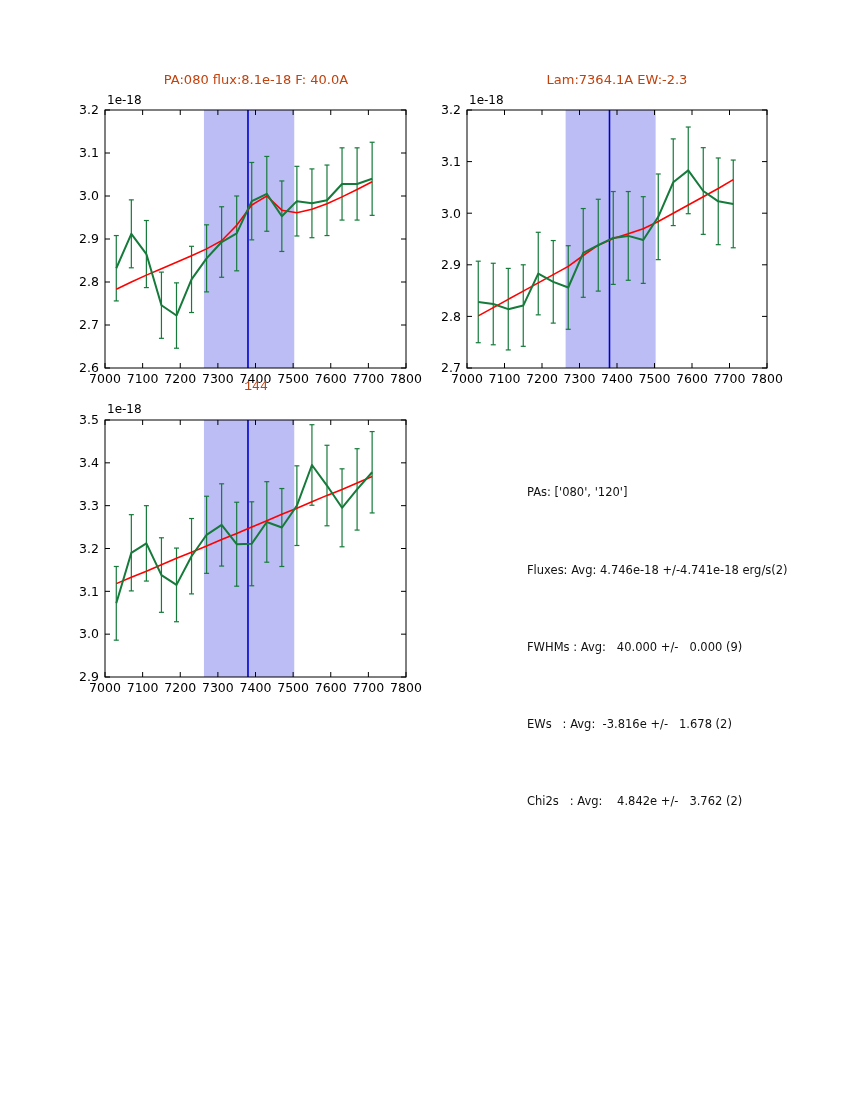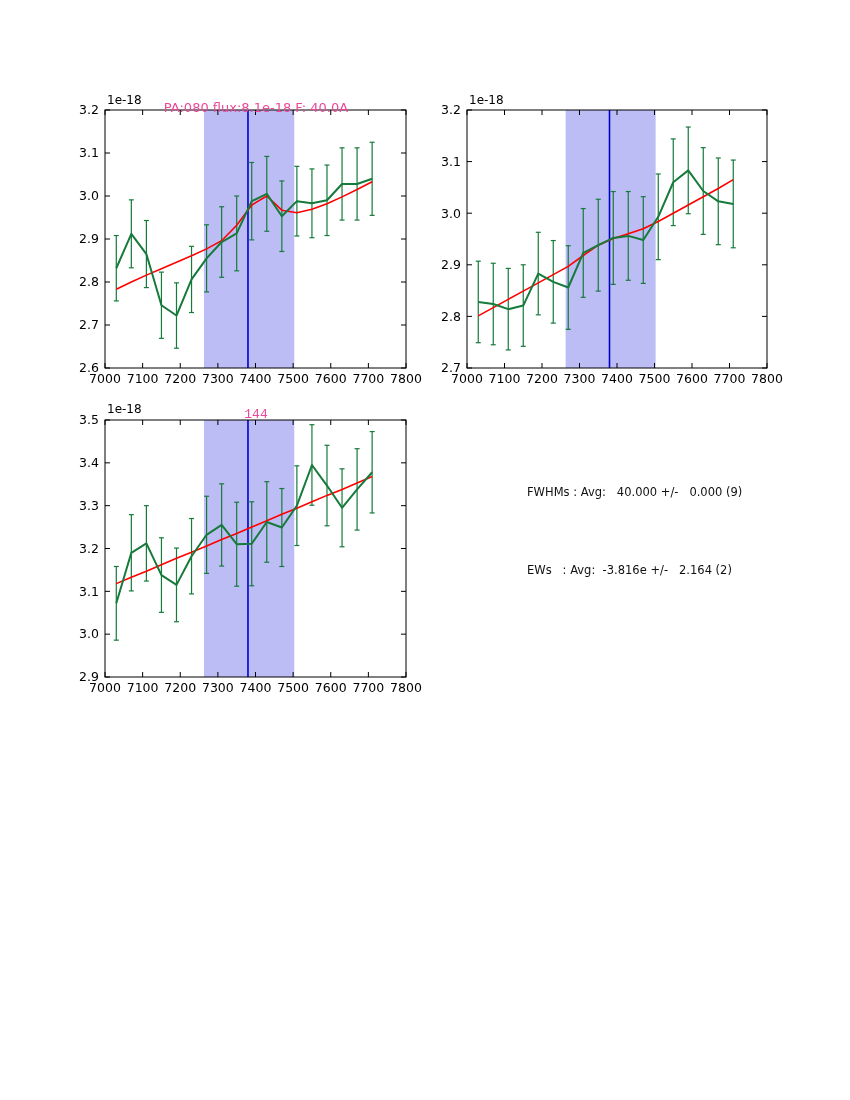--- a/index.html
+++ b/index.html
@@ -1,19 +1,19 @@
 <!DOCTYPE html>
 <html><head>
 <meta charset="utf-8">
 <style>
   html,body{margin:0;padding:0;background:#ffffff;}
   .figure{position:relative;width:850px;height:1100px;background:#ffffff;
           font-family:"DejaVu Sans",sans-serif;overflow:hidden;}
   .figure svg{position:absolute;left:0;top:0;}
-  .ptitle{position:absolute;text-align:center;font-size:13px;line-height:17.5px;color:#ec4899;margin-top:28px;}
+  .ptitle{position:absolute;text-align:center;font-size:13px;line-height:17.5px;color:#c2410c;}
   #title-0{left:105px;top:71px;width:302px;}
   #title-1{left:466px;top:71px;width:302px;}
   #title-2{left:105px;top:378px;width:302px;font-family:Liberation Mono, monospace;}
   .yoffset{position:absolute;font-size:12px;color:#000;}
   #off-0{left:107px;top:93px;}
   #off-1{left:469px;top:93px;}
   #off-2{left:107px;top:402px;}
   .stats{position:absolute;left:527px;top:429px;font-size:11.5px;line-height:25.7px;
          white-space:pre;color:#111;}
 </style>
@@ -363,26 +363,30 @@
           <text x="99" y="467.1333333333334" text-anchor="end">3.4</text>
           <text x="99" y="424.3" text-anchor="end">3.5</text>
         </g>
       </g>
     </svg>
 
   <div class="ptitle" id="title-0">
     <div>PA:080 flux:8.1e-18 F: 40.0A</div>
   </div>
   <div class="ptitle" id="title-1">
+    <div>Lam:7364.1A EW:-2.3</div>
   </div>
   <div class="ptitle" id="title-2">
     <div>144</div>
   </div>
 
   <div class="yoffset" id="off-0">1e-18</div>
   <div class="yoffset" id="off-1">1e-18</div>
   <div class="yoffset" id="off-2">1e-18</div>
 
   <div class="stats">
+    <div>PAs: ['080', '120']</div>
+    <div>Fluxes: Avg: 4.746e-18 +/-4.741e-18 erg/s(2)</div>
     <div>FWHMs : Avg:   40.000 +/-   0.000 (9)</div>
-    <div>EWs   : Avg:  -3.816e +/-   2.164 (2)</div>
+    <div>EWs   : Avg:  -3.816e +/-   1.678 (2)</div>
+    <div>Chi2s   : Avg:    4.842e +/-   3.762 (2)</div>
   </div>
 </div>
 
 </body></html>

